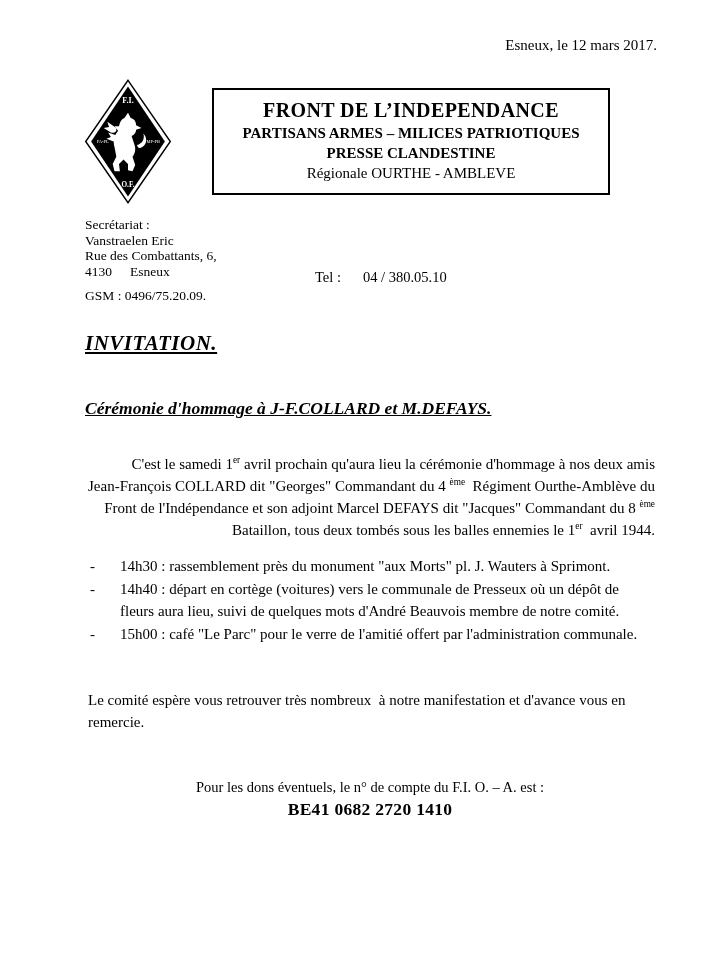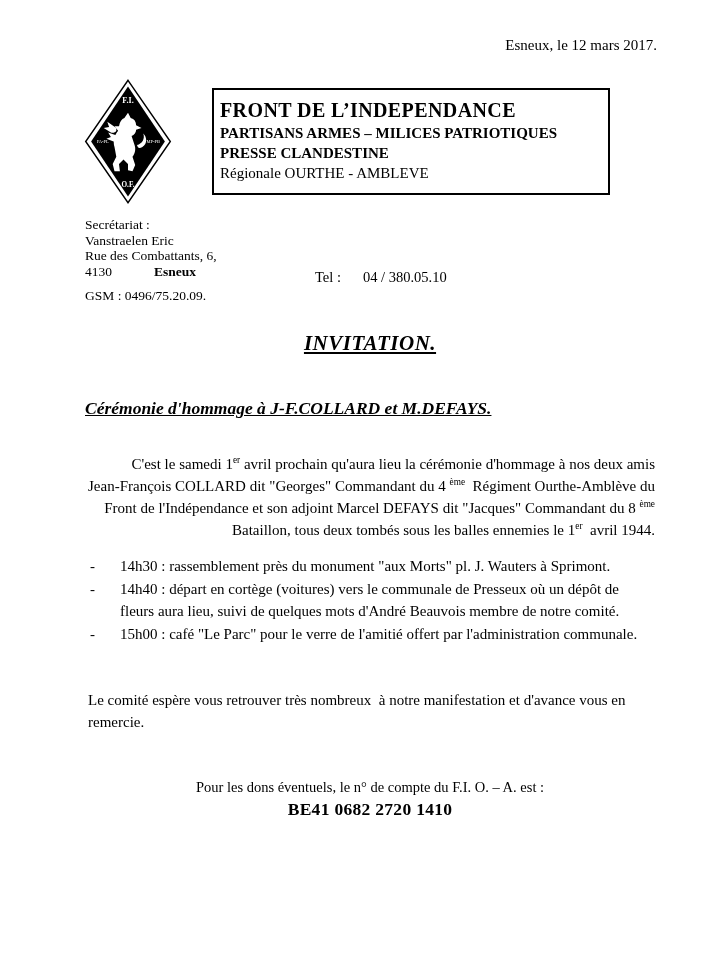--- a/index.html
+++ b/index.html
@@ -14,38 +14,38 @@
   sup { font-size:0.62em; line-height:0; vertical-align:super; }
 
   .date { position:absolute; top:37px; right:66px; font-size:15px; }
 
   .logo { position:absolute; top:71px; left:83px; width:90px; height:141px; }
 
   .header-box {
     position:absolute; top:88px; left:212px; width:398px;
     box-sizing:border-box;
     border:2px solid #000;
-    text-align:left;
+    text-align:center;
     padding:9px 6px 11px;
   }
   .hb1 { font-size:20px; font-weight:bold; letter-spacing:0.4px; }
   .hb2 { font-size:15px; font-weight:bold; margin-top:3px; }
   .hb3 { font-size:15px; margin-top:3px; }
 
   .secretariat { position:absolute; top:217px; left:85px; font-size:13.5px; line-height:15.5px; }
-  .city { margin-left:42px;font-weight:bold; }
+  .city { margin-left:18px; }
   .gsm { margin-top:9px; }
 
   .tel { position:absolute; top:269px; left:315px; font-size:14.5px; }
   .tel-num { margin-left:22px; }
 
   .content { position:absolute; top:331px; left:85px; width:570px; font-size:15px; }
 
   .invitation {
-    text-align:center; font-size:21px; font-weight:bold; font-style:italic;
+    text-align:left; font-size:21px; font-weight:bold; font-style:italic;
     text-decoration:underline; letter-spacing:0.5px;
   }
   .ceremony {
     font-size:17.5px; font-weight:bold; font-style:italic;
     text-decoration:underline; margin-top:42px;
   }
   .body-par { margin:34px 0 0; line-height:22px; text-indent:44px; white-space:pre-wrap;text-align:right; }
 
   .prog-head { margin-top:36px; text-decoration:underline; }
   .prog-list { margin-top:14px; }

